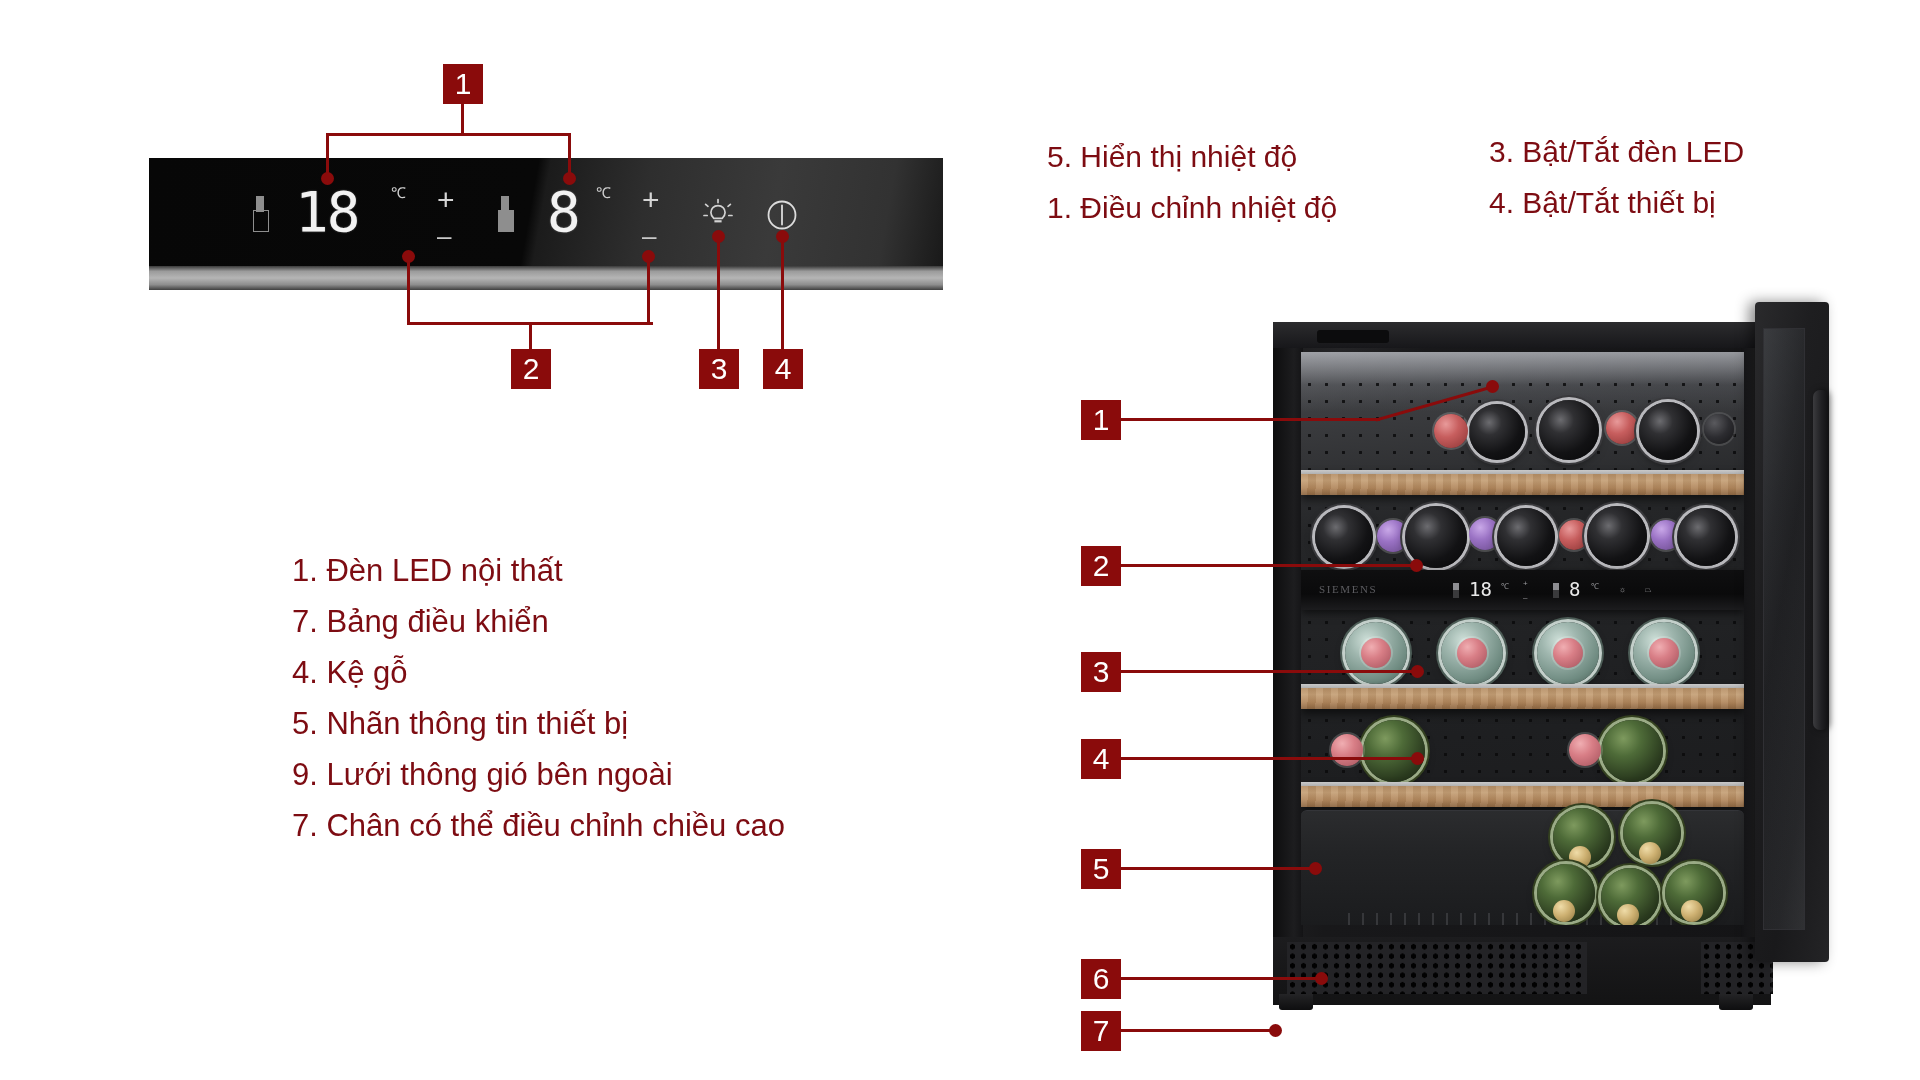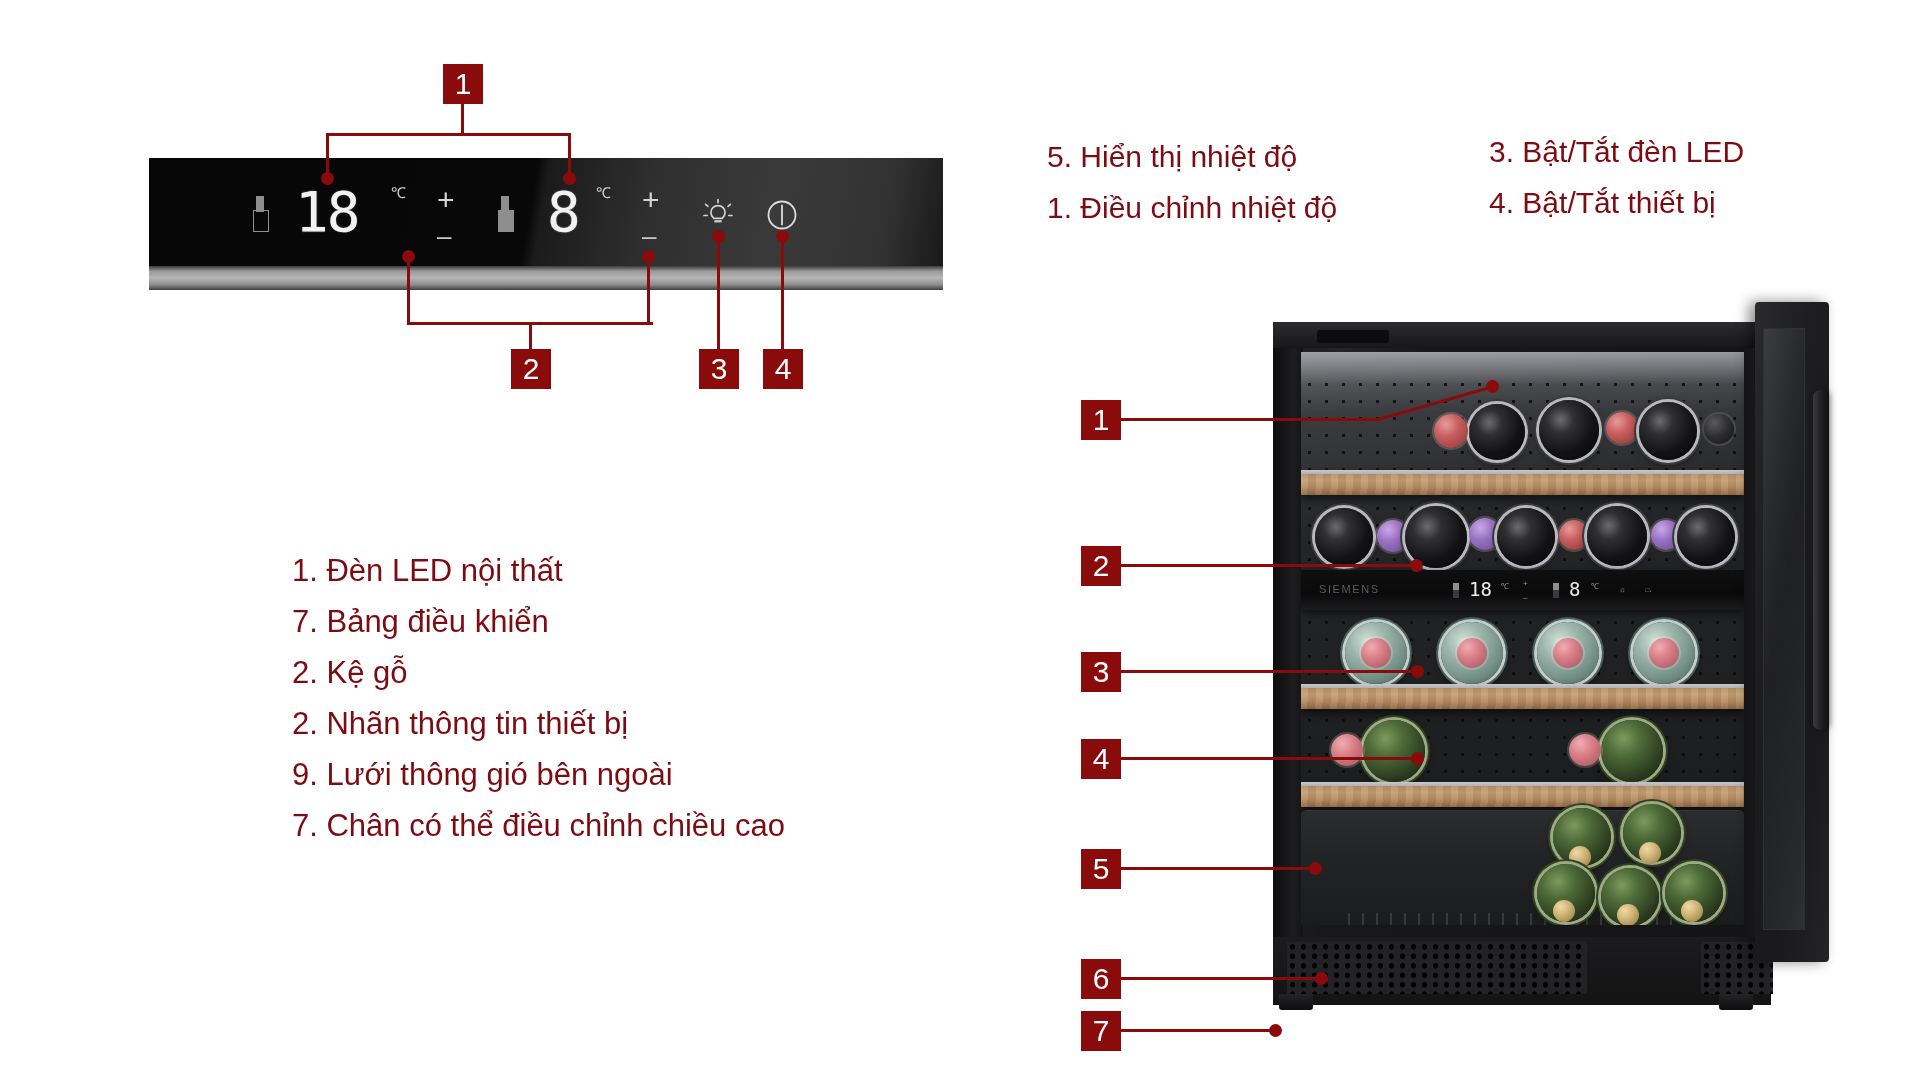--- a/index.html
+++ b/index.html
@@ -206,21 +206,21 @@
 
   
   #inner-panel {
     position:absolute; left:0; width:100%; height:40px;
     background: linear-gradient(180deg,#0f0f10 0%, #0a0a0b 60%, #1c1c1e 100%);
     box-shadow: 0 3px 8px rgba(0,0,0,.6);
   }
   #inner-panel .brand {
     position:absolute; left:18px; top:13px;
     color:#5c5c60; font-size:11px; letter-spacing:1.6px;
-    font-family:Liberation Sans, sans-serif;
+    font-family:Liberation Serif, serif;
   }
   #inner-panel .ip-num {
     position:absolute; top:8px; color:#e9e9e9;
     font-family:"DejaVu Sans Mono", monospace; font-size:19px;
   }
   #inner-panel .ip-sm { position:absolute; color:#9a9a9e; font-size:8px; }
   #inner-panel .ip-bottle {
     position:absolute; top:13px; width:6px; height:15px;
     background:linear-gradient(180deg,#8e8e92 0%, #8e8e92 45%, #3a3a3c 45%, #3a3a3c 100%);
   }
@@ -373,22 +373,22 @@
     <div class="legend-line">1. Điều chỉnh nhiệt độ</div>
   </div>
   <div id="legend-top-b">
     <div class="legend-line">3. Bật/Tắt đèn LED</div>
     <div class="legend-line">4. Bật/Tắt thiết bị</div>
   </div>
 
   <div id="legend-left">
     <div class="legend-line">1. Đèn LED nội thất</div>
     <div class="legend-line">7. Bảng điều khiển</div>
-    <div class="legend-line">2. Kệ gỗ</div>
-    <div class="legend-line">2. Nhãn thông tin thiết bị</div>
+    <div class="legend-line">4. Kệ gỗ</div>
+    <div class="legend-line">5. Nhãn thông tin thiết bị</div>
     <div class="legend-line">9. Lưới thông gió bên ngoài</div>
     <div class="legend-line">7. Chân có thể điều chỉnh chiều cao</div>
   </div>
 
   <div id="cooler">
 
     <div id="cab-body"></div>
     <div id="cab-left-edge"></div>
     <div id="cab-right-edge"></div>
     <div id="cab-top-bevel"></div>

